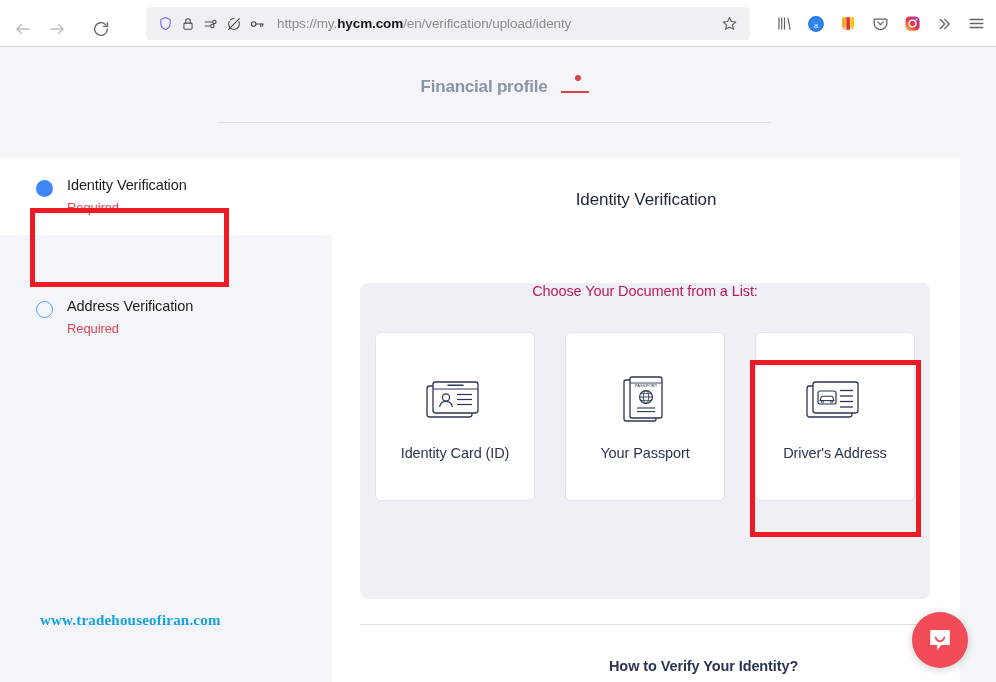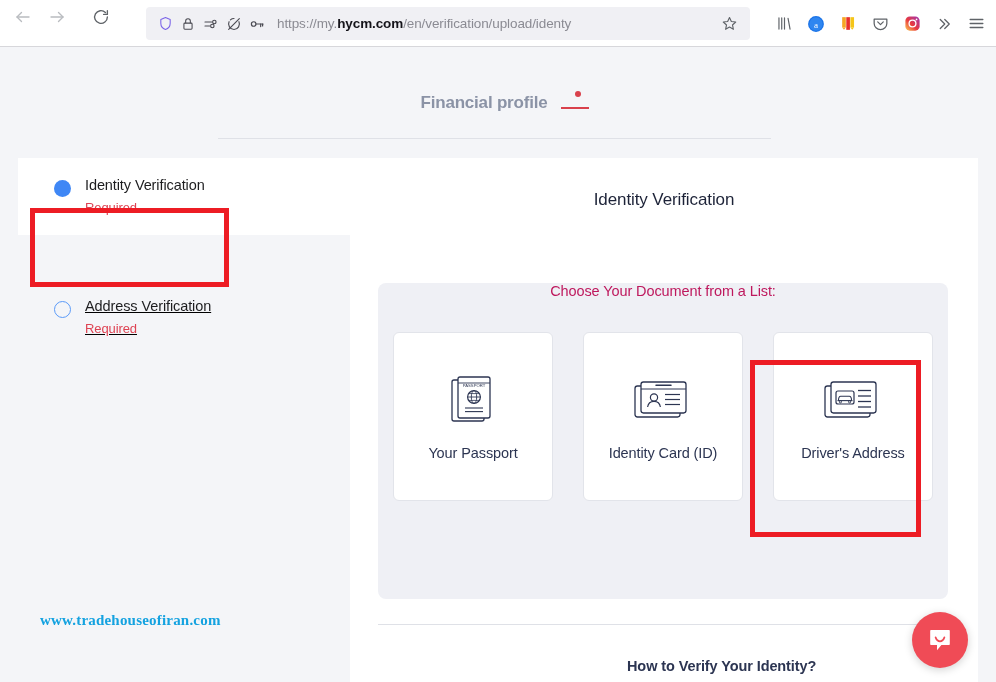--- a/index.html
+++ b/index.html
@@ -10,21 +10,21 @@
     font-family: "Liberation Sans", sans-serif;
   }
   * { box-sizing: border-box; }
 
   
   .browser-bar {
     position: absolute; top: 0; left: 0;
     width: 996px; height: 47px;
     background: #ffffff;
     border-bottom: 1px solid #d7d7db;
-    display: flex; align-items: flex-start;
+    display: flex; align-items: flex-end;
   }
   .nav-buttons { display: flex; align-items: center; padding-left: 6px; }
   .nav-btn {
     width: 34px; height: 34px;
     display: flex; align-items: center; justify-content: center;
     border-radius: 4px;
     color: #5f6368;
   }
   .nav-btn.disabled { color: #b9bcc0; }
   .nav-btn svg { display:block; }
@@ -73,21 +73,21 @@
   
   .page {
     position: absolute; top: 47px; left: 0;
     width: 996px; height: 635px;
     background: #f4f5f8;
     overflow: hidden;
   }
 
   
   .tabs-wrap {
-    position: absolute; top: 16px; left: 0; width: 867px; height: 111px;
+    position: absolute; top: 0; left: 0; width: 867px; height: 111px;
   }
   .tabs-row {
     position: absolute; top: 30px; left: 0; width: 996px;
     display: flex; justify-content: center; align-items: flex-start;
     gap: 0;
   }
   .tab {
     font-size: 17px;
     font-weight: bold;
     padding: 0 14px 16px 14px;
@@ -106,21 +106,21 @@
     background: #d9414c;
     top: -2px; right: 8px;
   }
   .tabs-divider {
     position: absolute; top: 75px; left: 218px; width: 553px;
     height: 1px; background: #dfe1e7;
   }
 
   
   .card {
-    position: absolute; top: 111px; left: 18px;
+    position: absolute; top: 111px; left: 0;
     width: 960px; height: 524px;
     background: #ffffff;
     display: flex;
   }
   .sidebar {
     width: 332px; flex: 0 0 332px;
     background: #f4f5f8;
     padding-top: 0;
     position: relative;
   }
@@ -396,36 +396,53 @@
   <div class="card">
 
     <div class="sidebar">
       <div class="side-item selected">
         <span class="radio filled"></span>
         <span class="side-text">
           <div class="side-title">Identity Verification</div>
           <div class="side-sub">Required</div>
         </span>
       </div>
-      <div class="side-item" style="padding-top:62px;text-decoration:underline;">
+      <div class="side-item" style="padding-top:62px;">
         <span class="radio empty"></span>
         <span class="side-text">
           <div class="side-title">Address Verification</div>
           <div class="side-sub">Required</div>
         </span>
       </div>
     </div>
 
     <div class="content">
       <h1 class="content-title">Identity Verification</h1>
 
       <div class="doc-panel">
         <div class="doc-panel-label">Choose Your Document from a List:</div>
 
         <div class="doc-cards">
+
+          <div class="doc-card">
+            <span class="doc-icon">
+              <svg width="62" height="50" viewBox="0 0 62 50" fill="none" stroke="#2c3552" stroke-width="1.3">
+                <rect x="3" y="10" width="45" height="31" rx="2.4" fill="#ffffff"></rect>
+                <rect x="9" y="6" width="45" height="31" rx="2.4" fill="#ffffff"></rect>
+                <line x1="9" y1="13" x2="54" y2="13" stroke-width="1"></line>
+                <line x1="24" y1="9.2" x2="39" y2="9.2" stroke-width="1.5" stroke-linecap="round"></line>
+                <circle cx="22" cy="21.5" r="3.6" stroke-width="1.2"></circle>
+                <path d="M15.6 31c0.6-4 3.4-5.7 6.4-5.7s5.8 1.7 6.4 5.7" stroke-width="1.2"></path>
+                <line x1="33" y1="18.5" x2="48" y2="18.5" stroke-width="1.2"></line>
+                <line x1="33" y1="23.5" x2="48" y2="23.5" stroke-width="1.2"></line>
+                <line x1="33" y1="28.5" x2="48" y2="28.5" stroke-width="1.2"></line>
+              </svg>
+            </span>
+            <span class="doc-label">Identity Card (ID)</span>
+          </div>
 
           <div class="doc-card">
             <span class="doc-icon">
               <svg width="52" height="56" viewBox="0 0 52 56" fill="none" stroke="#2c3552" stroke-width="1.3">
                 <rect x="5" y="7" width="32" height="41" rx="2" fill="#ffffff"></rect>
                 <rect x="11" y="4" width="32" height="41" rx="2" fill="#ffffff"></rect>
                 <line x1="11" y1="10" x2="43" y2="10" stroke="#2c3552" stroke-width="0.9"></line>
                 <text x="27" y="14.4" font-size="4.2" font-family="Liberation Sans, sans-serif" fill="#2c3552" text-anchor="middle" stroke="none">PASSPORT</text>
                 <circle cx="27" cy="24" r="6.4" stroke-width="1.2"></circle>
                 <ellipse cx="27" cy="24" rx="2.7" ry="6.4" stroke-width="0.9"></ellipse>
@@ -437,37 +454,20 @@
               </svg>
             </span>
             <span class="doc-label">Your Passport</span>
           </div>
 
           <div class="doc-card">
             <span class="doc-icon">
               <svg width="62" height="50" viewBox="0 0 62 50" fill="none" stroke="#2c3552" stroke-width="1.3">
                 <rect x="3" y="10" width="45" height="31" rx="2.4" fill="#ffffff"></rect>
                 <rect x="9" y="6" width="45" height="31" rx="2.4" fill="#ffffff"></rect>
-                <line x1="9" y1="13" x2="54" y2="13" stroke-width="1"></line>
-                <line x1="24" y1="9.2" x2="39" y2="9.2" stroke-width="1.5" stroke-linecap="round"></line>
-                <circle cx="22" cy="21.5" r="3.6" stroke-width="1.2"></circle>
-                <path d="M15.6 31c0.6-4 3.4-5.7 6.4-5.7s5.8 1.7 6.4 5.7" stroke-width="1.2"></path>
-                <line x1="33" y1="18.5" x2="48" y2="18.5" stroke-width="1.2"></line>
-                <line x1="33" y1="23.5" x2="48" y2="23.5" stroke-width="1.2"></line>
-                <line x1="33" y1="28.5" x2="48" y2="28.5" stroke-width="1.2"></line>
-              </svg>
-            </span>
-            <span class="doc-label">Identity Card (ID)</span>
-          </div>
-
-          <div class="doc-card">
-            <span class="doc-icon">
-              <svg width="62" height="50" viewBox="0 0 62 50" fill="none" stroke="#2c3552" stroke-width="1.3">
-                <rect x="3" y="10" width="45" height="31" rx="2.4" fill="#ffffff"></rect>
-                <rect x="9" y="6" width="45" height="31" rx="2.4" fill="#ffffff"></rect>
                 <rect x="14" y="15" width="18" height="13" rx="2" stroke-width="1.2"></rect>
                 <path d="M16.5 24.5c0-2.2 1-4.3 2.2-4.3h8.6c1.2 0 2.2 2.1 2.2 4.3" stroke-width="1.1"></path>
                 <line x1="15.5" y1="24.6" x2="30.5" y2="24.6" stroke-width="1.1"></line>
                 <circle cx="18.4" cy="25.8" r="1.1" stroke-width="0.9"></circle>
                 <circle cx="27.6" cy="25.8" r="1.1" stroke-width="0.9"></circle>
                 <line x1="36" y1="14.5" x2="49" y2="14.5" stroke-width="1.3"></line>
                 <line x1="36" y1="20" x2="49" y2="20" stroke-width="1.3"></line>
                 <line x1="36" y1="25.5" x2="49" y2="25.5" stroke-width="1.3"></line>
                 <line x1="36" y1="31" x2="49" y2="31" stroke-width="1.3"></line>
               </svg>

